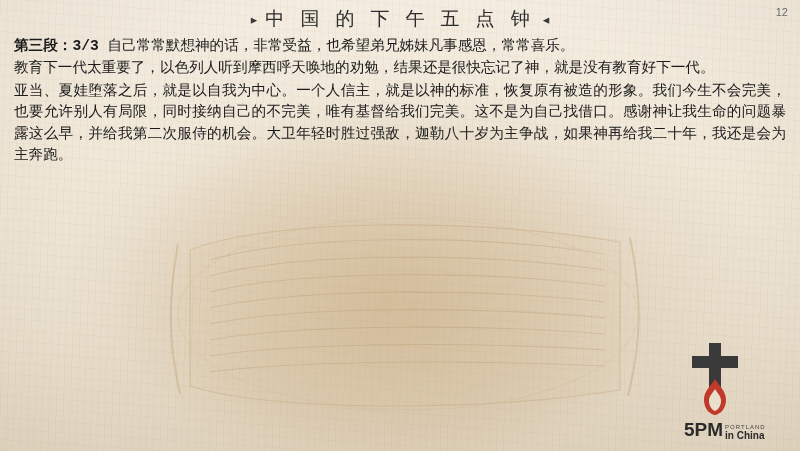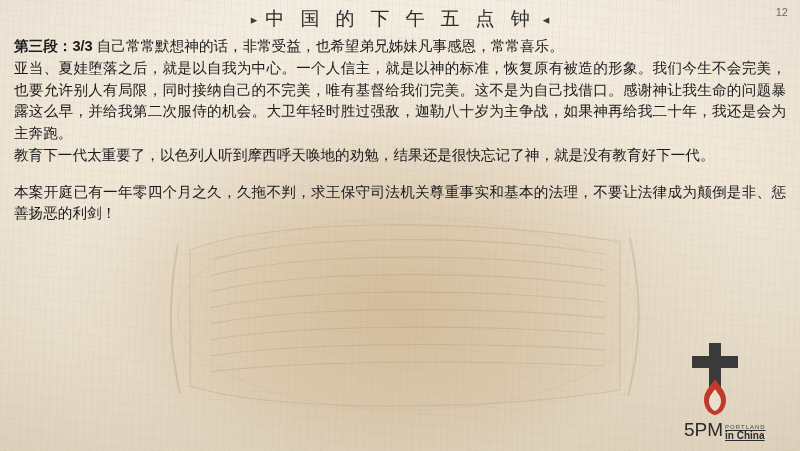--- a/index.html
+++ b/index.html
@@ -80,21 +80,21 @@
   }
   .body-text {
     position: absolute;
     left: 14px;
     top: 36px;
     width: 772px;
     color: #1b1b1b;
     font-size: 14.6px;
     line-height: 1.47;
     text-align: justify;
-    font-family: Liberation Sans, sans-serif;
+    font-family: Liberation Mono, monospace;
   }
   .para {
     margin: 0 0 0 0;
   }
   .para + .para {
     margin-top: 1px;
   }
   .lead-label {
     font-weight: bold;
   }
@@ -143,32 +143,31 @@
   .logo-text {
     position: absolute;
     left: 0;
     bottom: 2px;
     width: 106px;
     text-align: left;
     color: #2b2b2b;
   }
   .logo-5pm {
     font-size: 19px;
-    font-weight: normal;
+    font-weight: bold;
     letter-spacing: 0px;
     font-family: "Liberation Sans", sans-serif;
   }
   .logo-sub {
     display: inline-block;
     font-size: 9px;
     line-height: 1.05;
     vertical-align: bottom;
     padding-left: 2px;
     font-family: "Liberation Sans", sans-serif;
-    text-decoration: underline;
   }
   .logo-sub .tiny {
     display: block;
     font-size: 6px;
     letter-spacing: 1px;
     color: #444;
   }
   .logo-sub .inchina {
     display: block;
     font-size: 10px;
@@ -207,28 +206,27 @@
     <span class="deco">▸</span><span class="title-text">中 国 的 下 午 五 点 钟</span><span class="deco">◂</span>
   </div>
 
   <div class="body-text">
 
     <p class="para">
       <span class="lead-label">第三段：</span><span class="lead-frac">3/3</span>
       <span>自己常常默想神的话，非常受益，也希望弟兄姊妹凡事感恩，常常喜乐。</span>
     </p>
 
+    <p class="para">教育下一代太重要了，以色列人听到摩西呼天唤地的劝勉，结果还是很快忘记了神，就是没有教育好下一代。</p>
+
     <p class="para">亚当、夏娃堕落之后，就是以自我为中心。一个人信主，就是以神的标准，恢复原有被造的形象。我们今生不会完美，也要允许别人有局限，同时接纳自己的不完美，唯有基督给我们完美。这不是为自己找借口。感谢神让我生命的问题暴露这么早，并给我第二次服侍的机会。大卫年轻时胜过强敌，迦勒八十岁为主争战，如果神再给我二十年，我还是会为主奔跑。</p>
 
-    <p class="para">教育下一代太重要了，以色列人听到摩西呼天唤地的劝勉，结果还是很快忘记了神，就是没有教育好下一代。</p>
-
     <div class="gap"></div>
 
 
-    <p class="para">本案开庭已有一年零四个月之久，久拖不判，求王保守司法机关尊重事实和基本的法理，不要让法律成为颠倒是非、惩善扬恶的利剑！</p>
 
   </div>
 
   <div class="logo">
     <div class="logo-cross"></div>
     <svg class="logo-flame" viewBox="0 0 34 40">
       <path d="M17,2 C22,10 28,14 28,23 C28,31 23,37 17,38 C11,37 6,31 6,23 C6,14 12,10 17,2 Z" fill="#c0392b"></path>
       <path d="M17,12 C20,17 23,19 23,24 C23,29 20,33 17,34 C14,33 11,29 11,24 C11,19 14,17 17,12 Z" fill="#e8e0cd"></path>
     </svg>
     <div class="logo-text">

